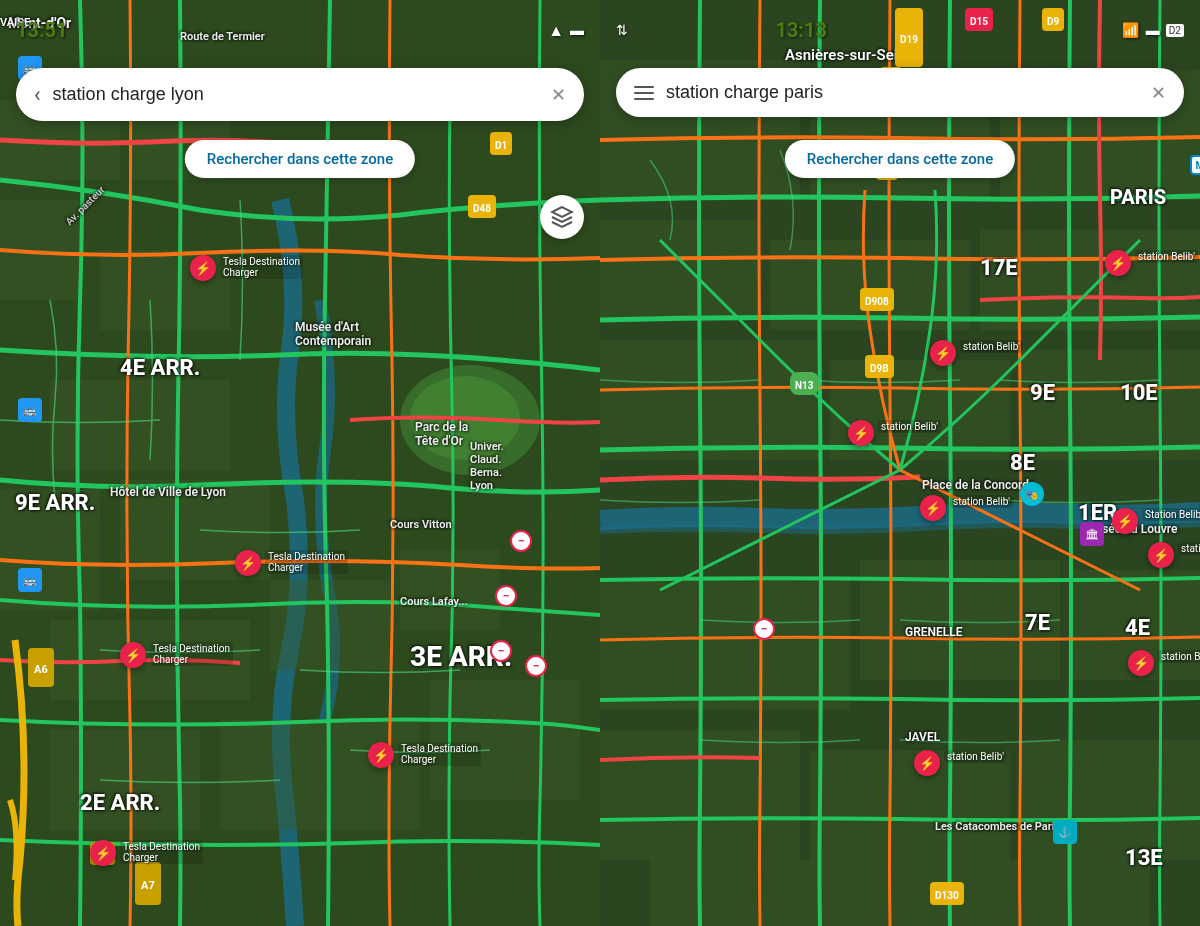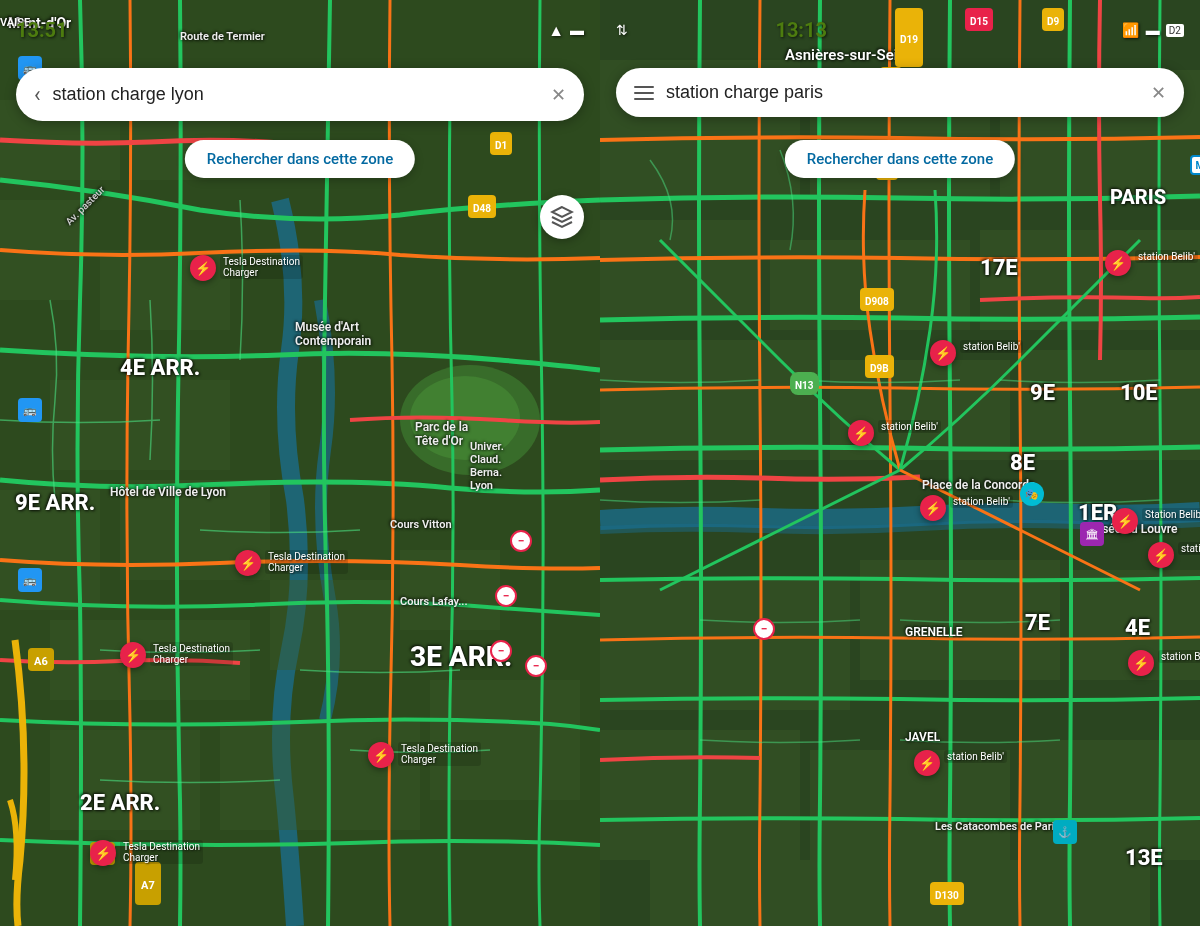--- a/index.html
+++ b/index.html
@@ -346,21 +346,21 @@
       <span class="map-label poi" style="top:320px;left:295px;font-size:12px;font-weight:600;">Musée d'Art<br>Contemporain</span>
       <span class="map-label poi" style="top:420px;left:415px;font-size:12px;font-weight:600;">Parc de la<br>Tête d'Or</span>
       <span class="map-label poi" style="top:440px;left:470px;font-size:11px;">Univer.<br>Claud.<br>Berna.<br>Lyon</span>
       <span class="map-label poi" style="top:485px;left:110px;font-size:12px;">Hôtel de Ville de Lyon</span>
       <span class="map-label poi" style="top:518px;left:390px;font-size:11px;">Cours Vitton</span>
       <span class="map-label poi" style="top:595px;left:400px;font-size:11px;">Cours Lafay...</span>
       <span class="map-label district" style="top:16px;left:0px;font-size:11px;">VAISE</span>
 
       <span class="map-label" style="top:200px;left:60px;font-size:10px;color:#ccc;transform:rotate(-45deg);">Av. pasteur</span>
 
-      <div style="position:absolute;top:648px;left:28px;background:#c8a000;border-radius:4px;padding:2px 6px;">
+      <div style="position:absolute;top:648px;left:28px;background:#c8a000;border-radius:4px;padding:10px 6px;">
         <span style="color:white;font-size:11px;font-weight:700;">A6</span>
       </div>
       <div style="position:absolute;top:842px;left:90px;background:#c8a000;border-radius:4px;padding:2px 6px;">
         <span style="color:white;font-size:11px;font-weight:700;">T1</span>
       </div>
       <div style="position:absolute;top:862px;left:135px;background:#c8a000;border-radius:4px;padding:12px 6px;">
         <span style="color:white;font-size:11px;font-weight:700;">A7</span>
       </div>
 
       <div style="position:absolute;top:255px;left:190px;">

